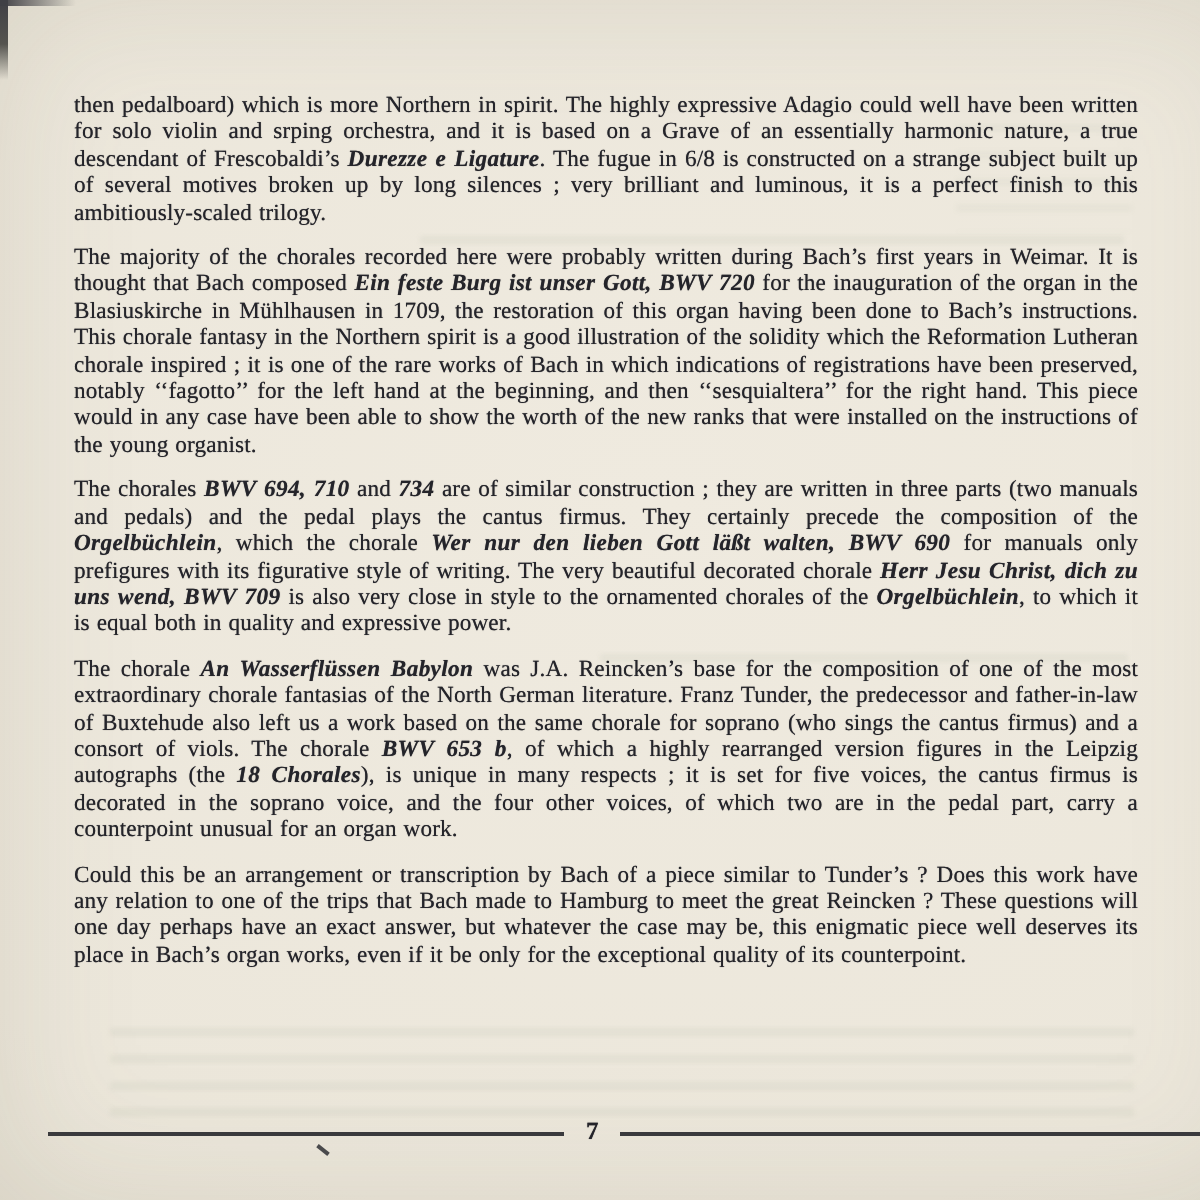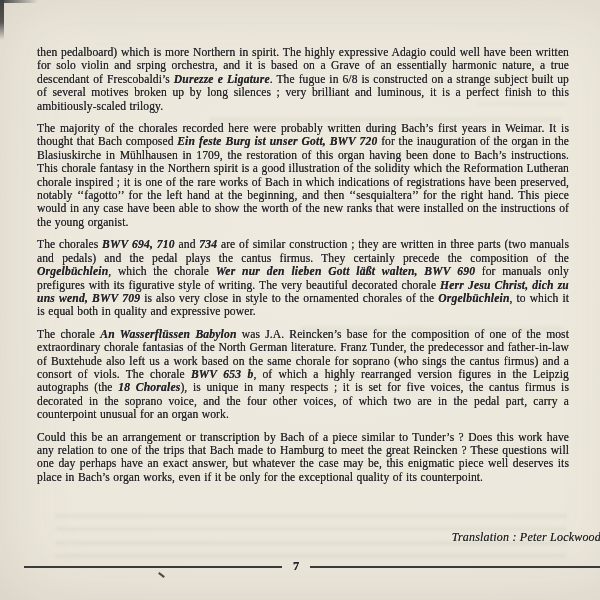--- a/index.html
+++ b/index.html
@@ -66,21 +66,20 @@
   <div class="ghost gh4"></div>
 
   <div class="content">
       <p class="para"><span>then pedalboard) which is more Northern in spirit. The highly expressive Adagio could well have been written for solo violin and srping orchestra, and it is based on a Grave of an essentially harmonic nature, a true descendant of Frescobaldi’s </span><span class="it">Durezze e Ligature</span><span>. The fugue in 6/8 is constructed on a strange subject built up of several motives broken up by long silences ; very brilliant and luminous, it is a perfect finish to this ambitiously-scaled trilogy.</span></p>
       <p class="para"><span>The majority of the chorales recorded here were probably written during Bach’s first years in Weimar. It is thought that Bach composed </span><span class="it">Ein feste Burg ist unser Gott, BWV 720</span><span> for the inauguration of the organ in the Blasiuskirche in Mühlhausen in 1709, the restoration of this organ having been done to Bach’s instructions. This chorale fantasy in the Northern spirit is a good illustration of the solidity which the Reformation Lutheran chorale inspired ; it is one of the rare works of Bach in which indications of registrations have been preserved, notably ‘‘fagotto’’ for the left hand at the beginning, and then ‘‘sesquialtera’’ for the right hand. This piece would in any case have been able to show the worth of the new ranks that were installed on the instructions of the young organist.</span></p>
       <p class="para"><span>The chorales </span><span class="it">BWV 694, 710</span><span> and </span><span class="it">734</span><span> are of similar construction ; they are written in three parts (two manuals and pedals) and the pedal plays the cantus firmus. They certainly precede the composition of the </span><span class="it">Orgelbüchlein</span><span>, which the chorale </span><span class="it">Wer nur den lieben Gott läßt walten, BWV 690</span><span> for manuals only prefigures with its figurative style of writing. The very beautiful decorated chorale </span><span class="it">Herr Jesu Christ, dich zu uns wend, BWV 709</span><span> is also very close in style to the ornamented chorales of the </span><span class="it">Orgelbüchlein</span><span>, to which it is equal both in quality and expressive power.</span></p>
       <p class="para"><span>The chorale </span><span class="it">An Wasserflüssen Babylon</span><span> was J.A. Reincken’s base for the composition of one of the most extraordinary chorale fantasias of the North German literature. Franz Tunder, the predecessor and father-in-law of Buxtehude also left us a work based on the same chorale for soprano (who sings the cantus firmus) and a consort of viols. The chorale </span><span class="it">BWV 653 b</span><span>, of which a highly rearranged version figures in the Leipzig autographs (the </span><span class="it">18 Chorales</span><span>), is unique in many respects ; it is set for five voices, the cantus firmus is decorated in the soprano voice, and the four other voices, of which two are in the pedal part, carry a counterpoint unusual for an organ work.</span></p>
       <p class="para"><span>Could this be an arrangement or transcription by Bach of a piece similar to Tunder’s ? Does this work have any relation to one of the trips that Bach made to Hamburg to meet the great Reincken ? These questions will one day perhaps have an exact answer, but whatever the case may be, this enigmatic piece well deserves its place in Bach’s organ works, even if it be only for the exceptional quality of its counterpoint.</span></p>
     </div>
 
-  <p class="credit">Translation : Peter Lockwood</p>
 
   <div class="footer">
     <span class="rule left"></span>
     <span class="pagenum">7</span>
     <span class="rule right"></span>
   </div>
   <div class="tick"></div>
 </div>
 
 </body></html>

